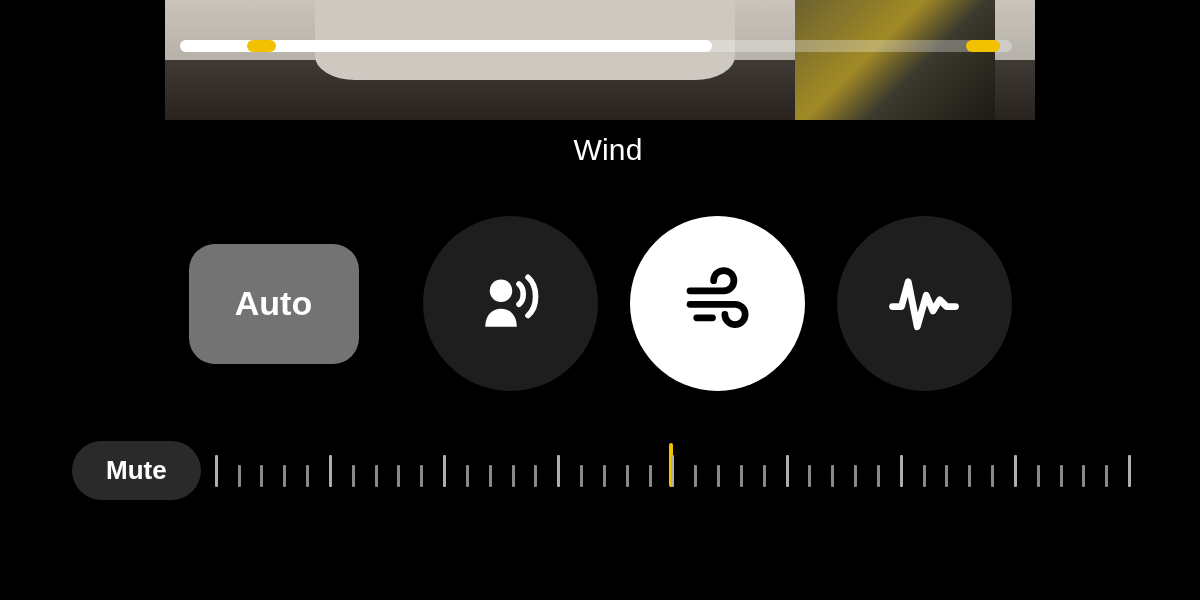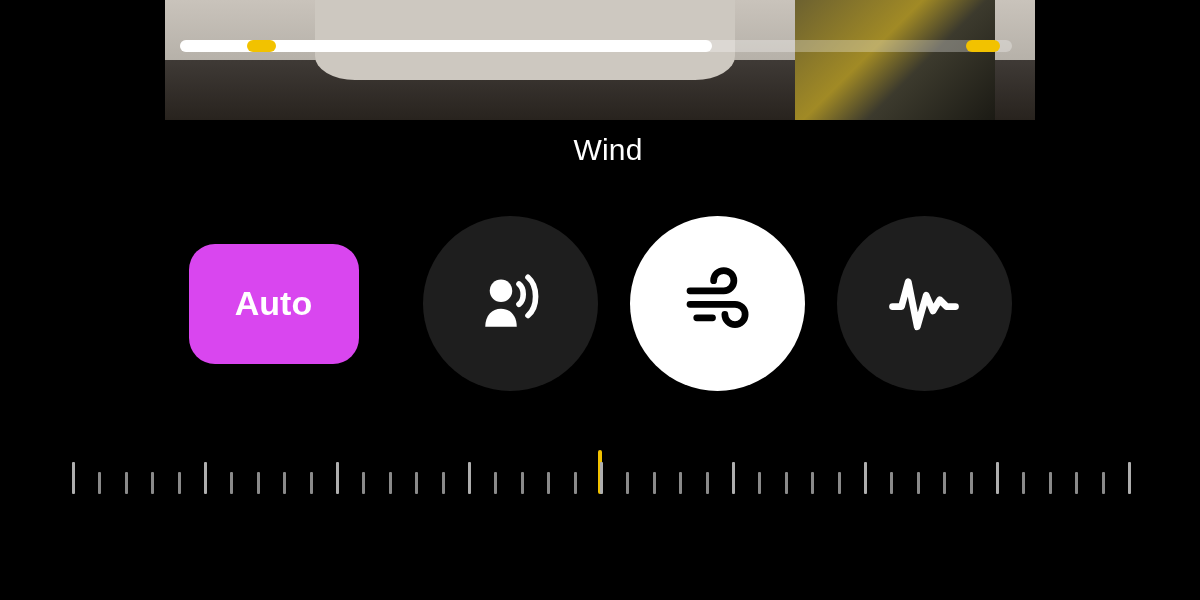--- a/index.html
+++ b/index.html
@@ -93,21 +93,21 @@
       width: 175px; height: 175px;
       border-radius: 50%;
       background: #1e1e1e;
       display: flex; align-items:center; justify-content:center;
       cursor: pointer;
     }
     .mode-btn.selected { background: #fff; }
     .mode-auto {
       width: 170px; height: 120px;
       margin-right: 32px;
-      background: #d946ef;
+      background: #737373;
       border-radius: 26px;
       color: #fff;
       font-size: 34px;
       font-weight: 700;
       display:flex; align-items:center; justify-content:center;
       cursor: pointer;
     }
 
     
     .mode-btn svg { width: 72px; height: 72px; }
@@ -190,20 +190,21 @@
   <div class="mode-btn">
     <span>
       <svg viewBox="0 0 64 64" fill="none">
         <path d="M4 36h8l6-22 8 40 8-28 6 14 6-10 6 6h8" stroke="#fff" stroke-width="6" stroke-linecap="round" stroke-linejoin="round"></path>
       </svg>
     </span>
   </div>
 </div>
 
 <div class="bottom-row">
+  <div class="mute-pill">Mute</div>
   <div class="ruler" id="ruler">
     <div class="ruler-pointer"></div>
   <div class="tick major" style="left: 0%;"></div>
       <div class="tick minor" style="left: 2.5%;"></div>
       <div class="tick minor" style="left: 5%;"></div>
       <div class="tick minor" style="left: 7.5%;"></div>
       <div class="tick minor" style="left: 10%;"></div>
       <div class="tick major" style="left: 12.5%;"></div>
       <div class="tick minor" style="left: 15%;"></div>
       <div class="tick minor" style="left: 17.5%;"></div>

